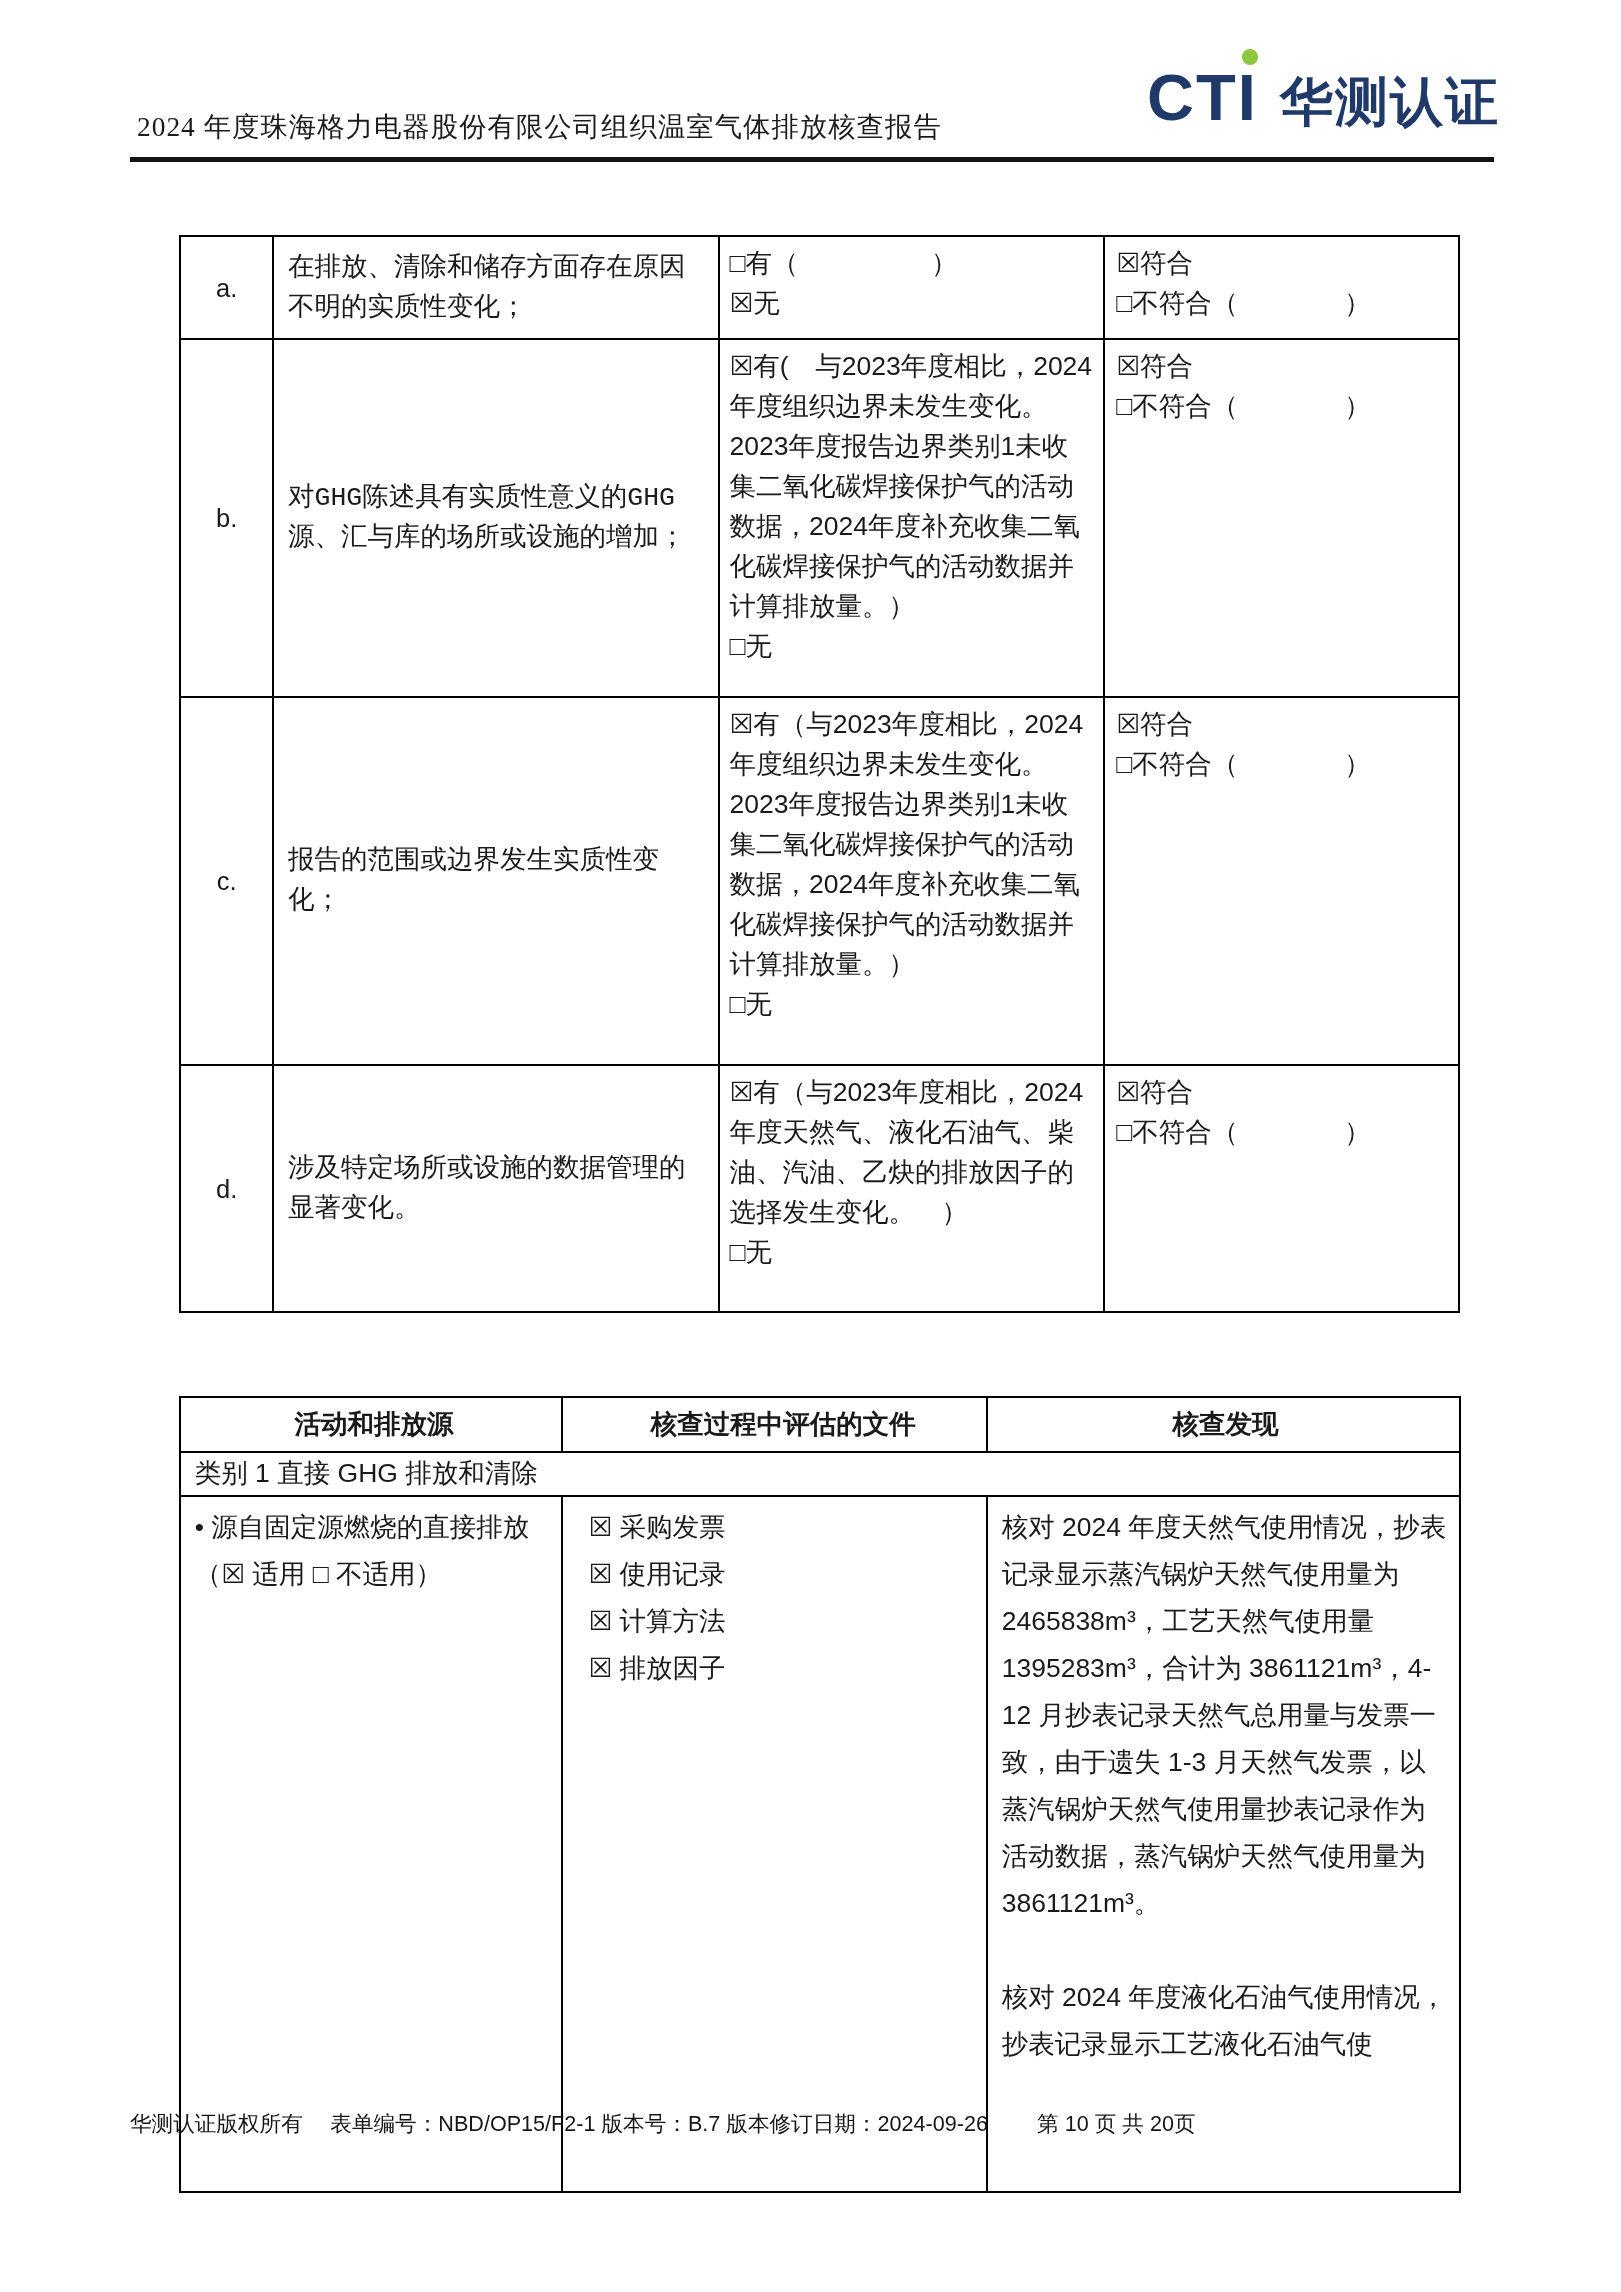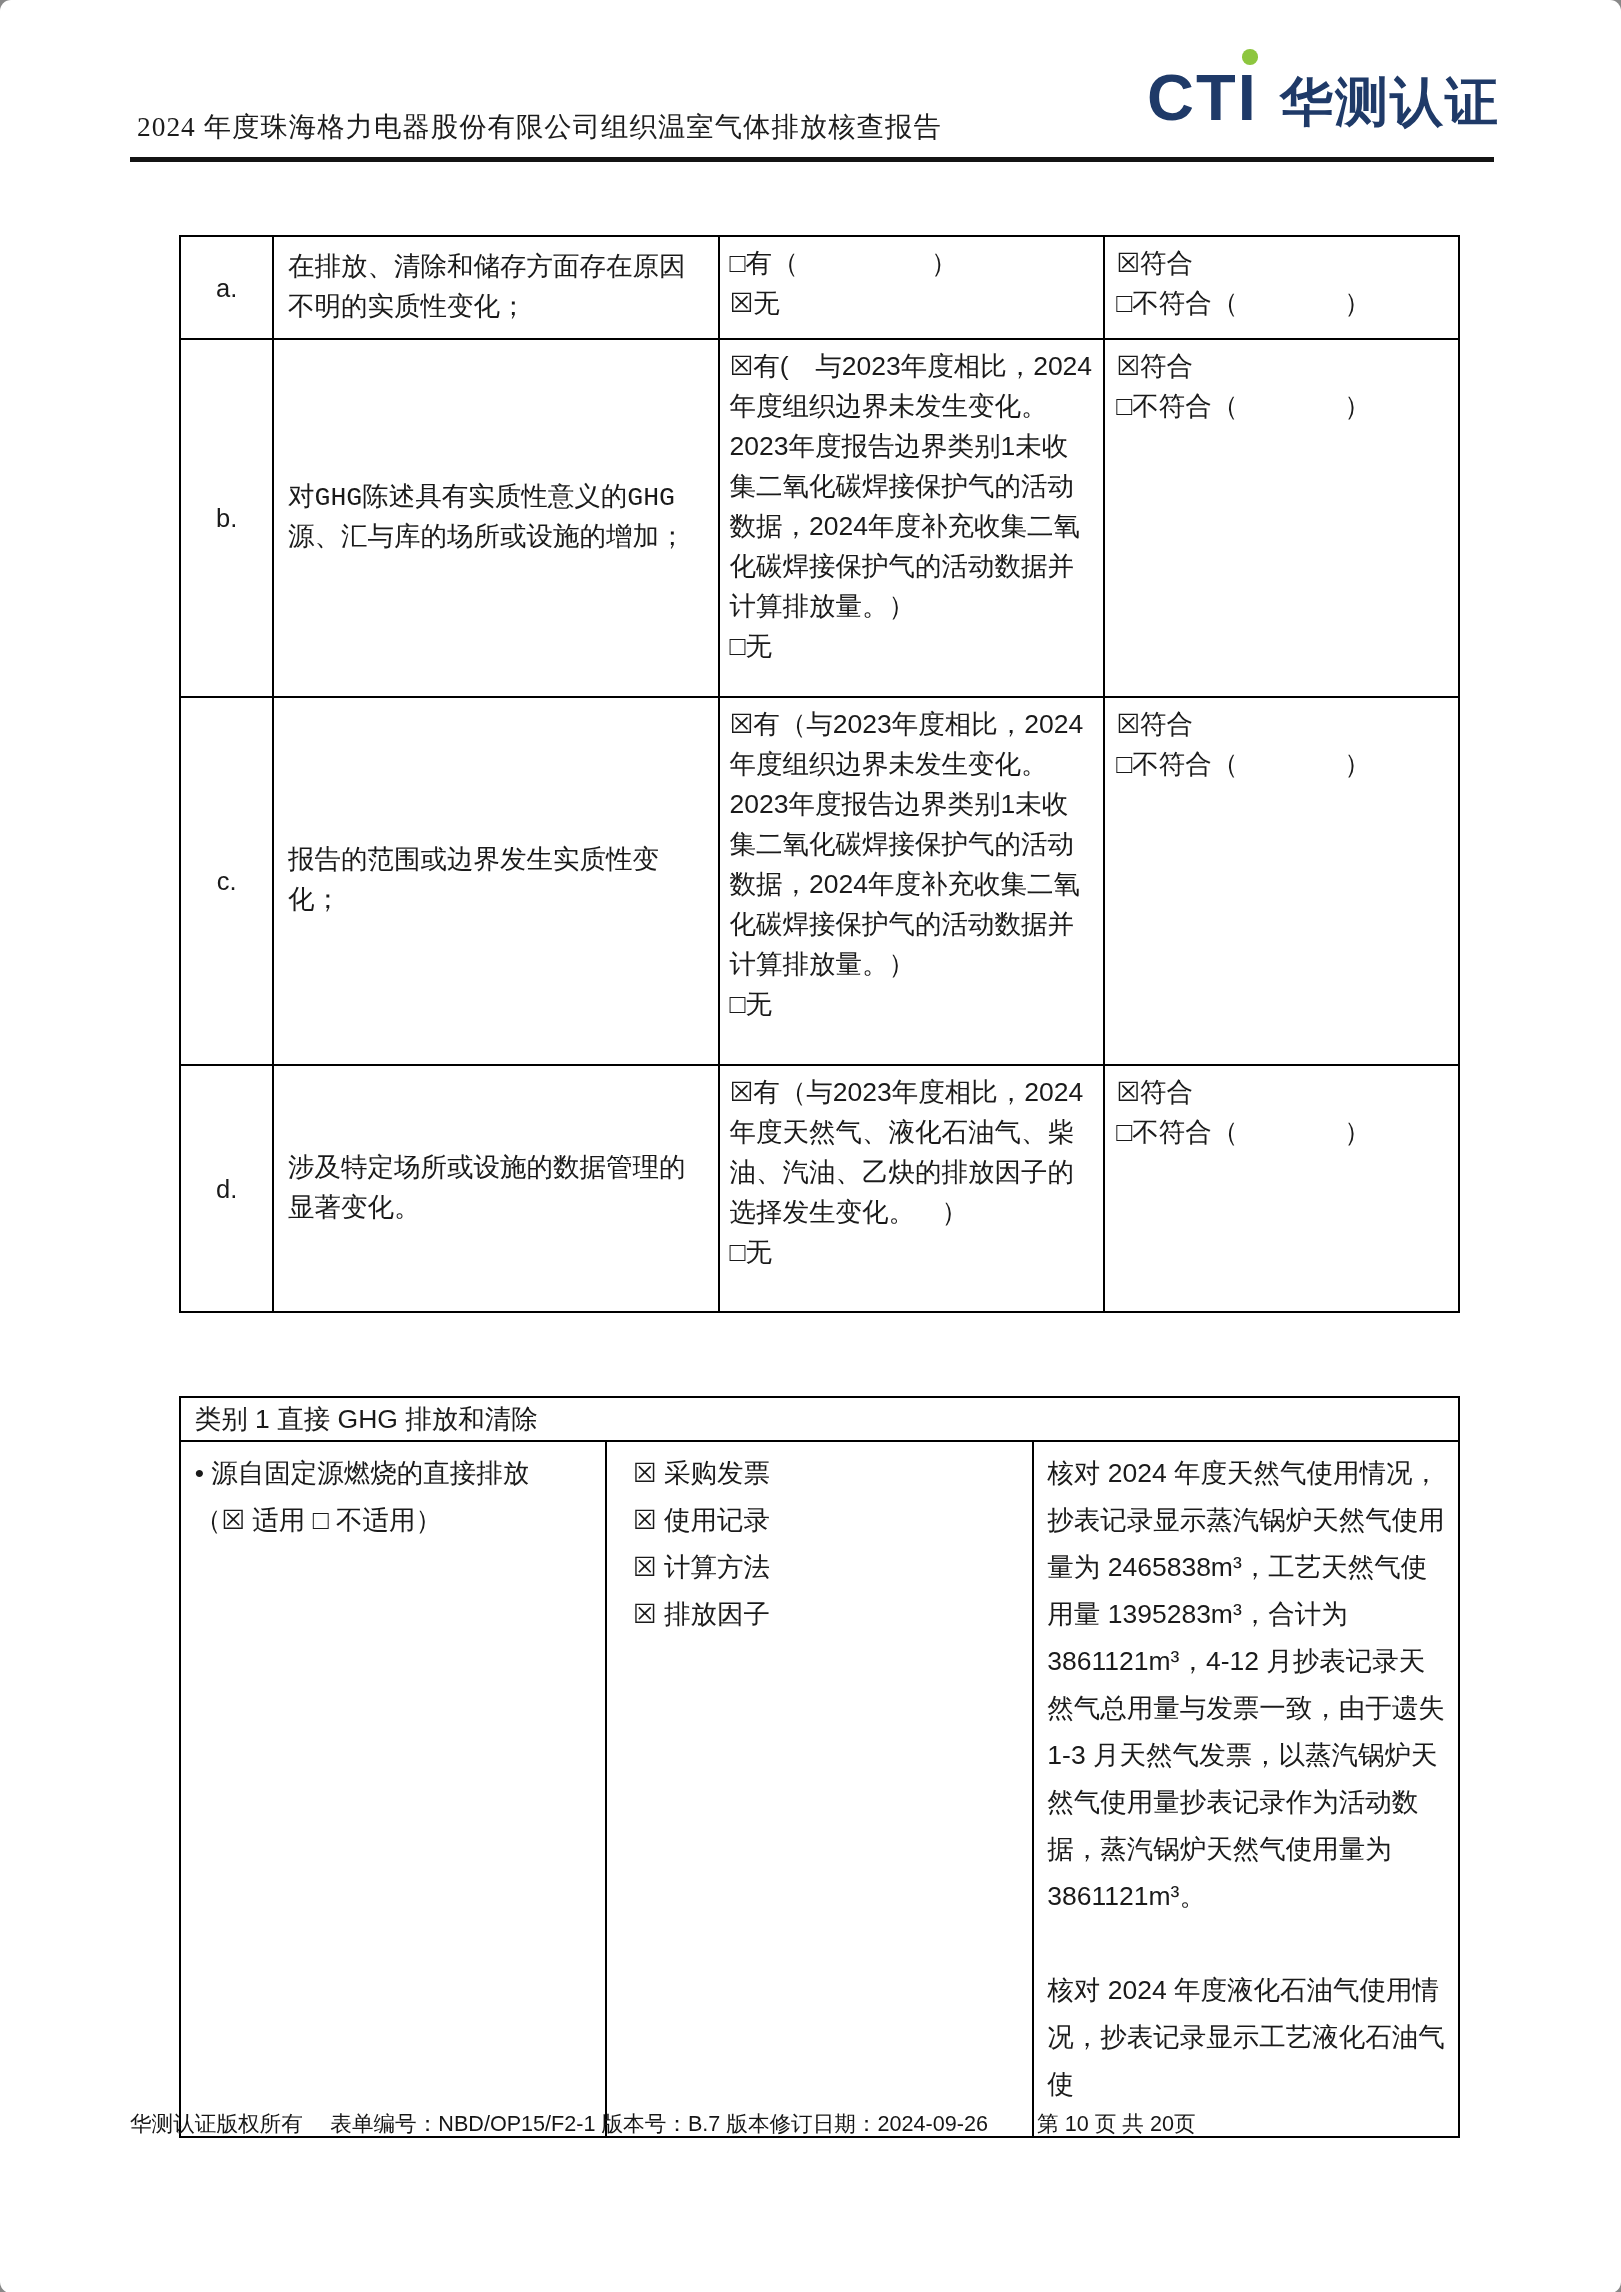--- a/index.html
+++ b/index.html
@@ -10,21 +10,20 @@
   }
   html,body{margin:0;padding:0;background:#888;}
   .page{
     position:relative;
     width:1621px;height:2293px;
     background:#ffffff;
     margin:0 auto;
     font-family:"Liberation Sans","DejaVu Sans",sans-serif;
     color:var(--ink);
     overflow:hidden;
-    border-radius:11px;
   }
   
   .doc-title{
     position:absolute;left:137px;top:110px;
     font-family:"Liberation Serif","DejaVu Serif",serif;
     font-size:27.4px;line-height:35px;color:#1c1c1c;
     letter-spacing:1px;
   }
   .logo{
     position:absolute;top:65px;left:1147px;width:353px;height:90px;
@@ -141,20 +140,25 @@
 □无</td>
       <td class="c-finding pre">☒符合
 □不符合（　　　　）</td>
     </tr>
   </tbody>
     </table>
 
 
   <table class="t2">
     <tbody>
+        <tr class="h-row">
+      <th class="c-activity">活动和排放源</th>
+      <th class="c-docs">核查过程中评估的文件</th>
+      <th class="c-finding2">核查发现</th>
+    </tr>
     <tr class="cat-row">
       <td class="cat-cell" colspan="3">类别 1  直接 GHG 排放和清除</td>
     </tr>
     <tr class="body-row">
       <td class="c-activity pre">•  源自固定源燃烧的直接排放
 （☒ 适用 □ 不适用）</td>
       <td class="c-docs pre">☒ 采购发票
 ☒ 使用记录
 ☒ 计算方法
 ☒ 排放因子</td>

